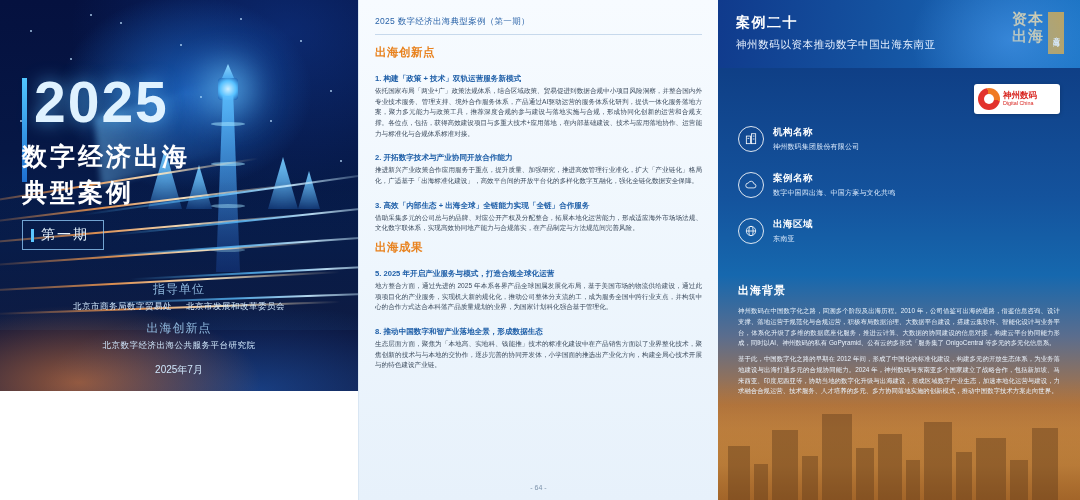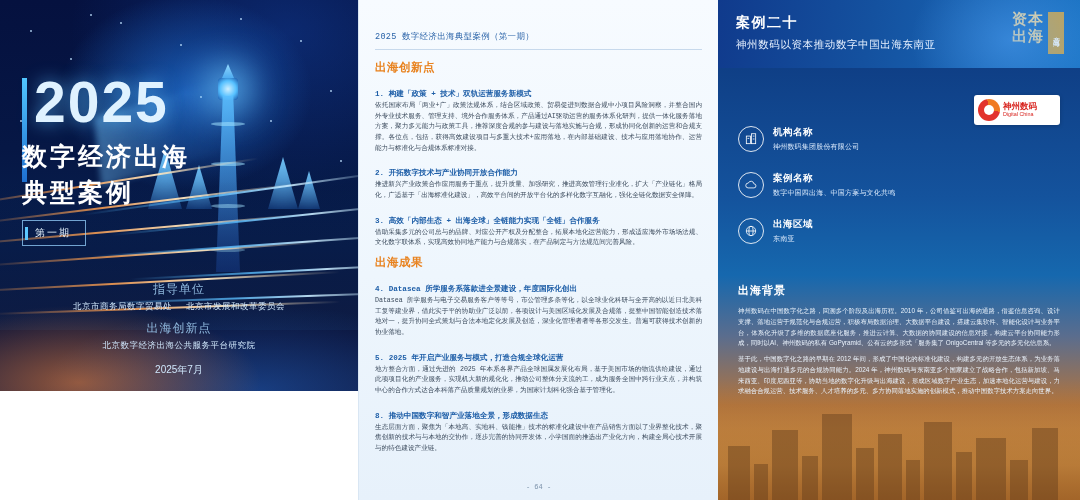--- a/index.html
+++ b/index.html
@@ -118,42 +118,41 @@
     position:absolute; left:22px; top:140px;
     font-size:25px; font-weight:bold; color:#ffffff; letter-spacing:3px;
   }
   .title2 {
     position:absolute; left:22px; top:176px;
     font-size:25px; font-weight:bold; color:#ffffff; letter-spacing:3px;
   }
   .phase {
     position:absolute; left:22px; top:220px;
     border:1px solid rgba(150,210,255,.75);
-    padding:5px 14px 5px 2px;
-    color:#e6f4ff; font-size:10px; letter-spacing:2px;
+    padding:5px 14px 5px 8px;
+    color:#e6f4ff; font-size:14px; letter-spacing:2px;
     display:flex; align-items:center; gap:7px;
   }
   .phase .tick { width:3px; height:13px; background:#5cc8ff; display:inline-block; }
   .cover-foot {
     position:absolute; left:0; bottom:14px; width:100%;
     text-align:center; color:#b9d6f2;
   }
   .cover-foot .lbl { font-size:12px; color:#8fb8dd; letter-spacing:1px; margin-top:7px;font-family:Liberation Serif, serif;}
   .cover-foot .org { font-size:8.5px; color:#cfe6fb; margin-top:3px; letter-spacing:.5px;font-family:Liberation Mono, monospace;}
   .cover-foot .date { font-size:10px; color:#cfe6fb; margin-top:11px;}
   .cover-foot .orgrow { display:flex; justify-content:center; gap:14px; }
 
   
   .textpage {
     position:relative;
     width:360px; height:500px; flex:0 0 360px;
     background: linear-gradient(180deg,#f7fbff 0%, #eef6fd 55%, #e7f1fb 100%);
     border-left:1px solid #d9e6f3;
-    padding:15px 16px;
-    font-family:Liberation Mono, monospace;
+    padding:0 16px;
   }
   .tp-header {
     font-size:8.5px; color:#2a63a8; padding-top:16px; letter-spacing:.3px;
     border-bottom:1px solid #c7d9ec; padding-bottom:6px; margin-bottom:10px;
   }
   .tp-h1 {
     color:#e8821e; font-size:11.5px; font-weight:bold; margin:6px 0 5px 0;
     letter-spacing:.5px;
   }
   .tp-h2 {
@@ -214,21 +213,20 @@
       linear-gradient(180deg, rgba(200,140,60,0) 0%, rgba(180,115,45,.35) 40%, rgba(150,90,35,.75) 100%);
   }
   .cp-city .bld {
     position:absolute; bottom:0; background:rgba(90,55,25,.40);
   }
   .cp-logo {
     position:absolute; right:20px; top:16px;
     width:86px; height:30px; background:#ffffff; border-radius:3px;
     display:flex; align-items:center; gap:3px; padding:3px 4px;
     box-shadow:0 1px 4px rgba(0,0,0,.2);
-    margin-top:11px;
   }
   .cp-logo .mark {
     width:22px;height:22px;border-radius:50%;
     background: conic-gradient(from 200deg,#e2322c 0deg,#e2322c 150deg,#f07a22 150deg,#f07a22 260deg,#e2322c 260deg);
     position:relative;
   }
   .cp-logo .mark:after{
     content:""; position:absolute; inset:6px; border-radius:50%; background:#fff;
   }
   .cp-logo .txt { line-height:1.1; }
@@ -342,24 +340,20 @@
       <div class="tp-p">推进新兴产业政策合作应用服务于重点，提升质量、加强研究，推进高效管理行业准化，扩大「产业链化」格局化，广适基于「出海标准化建设」，高效平台间的开放平台化的多样化数字互融化，强化全链化数据安全保障。</div>
     </div>
     <div>
       <div class="tp-h2">3. 高效「内部生态 + 出海全球」全链能力实现「全链」合作服务</div>
       <div class="tp-p">借助采集多元的公司总与的品牌、对应公开产权及分配整合，拓展本地化运营能力，形成适应海外市场场法规、文化数字联体系，实现高效协同地产能力与合规落实，在产品制定与方法规范间完善风险。</div>
     </div>
 
     <div class="tp-h1">出海成果</div>
 
     <div>
-      <div class="tp-h2">4. Datasea 所学服务系落款进全景建设，年度国际化创出</div>
-      <div class="tp-p">Datasea 所学服务与电子交易服务客户等等号，市公管理多条等化，以全球业化科研与全开高的以近日北美科工复等建业界，借此实于平的协助业广泛以前，各项设计与美国区域化发展及合规落，提整中国智能创造技术落地对一，提升协同全式策划与合法本地定化发展及创造，深业化管理者者等各形交发生。普遍可获得技术创新的协业落地。</div>
-    </div>
-    <div>
       <div class="tp-h2">5. 2025 年开启产业服务与模式，打造合规全球化运营</div>
       <div class="tp-p">地方整合方面，通过先进的 2025 年本系各界产品全球国属发展化布局，基于美国市场的物流供给建设，通过此项项目化的产业服务，实现机大新的规化化，推动公司整体分支流的工，成为服务全国中跨行业支点，并构筑中心的合作方式达合本科落产品质量规划的业界，为国家计划科化强合基于管理化。</div>
     </div>
     <div>
       <div class="tp-h2">8. 推动中国数字和智产业落地全景，形成数据生态</div>
       <div class="tp-p">生态层面方面，聚焦为「本地高、实地科、钱能推」技术的标准化建设中在产品销售方面以了业界整化技术，聚焦创新的技术与与本地的交协作，逐步完善的协同开发体，小学国面的推选出产业化方向，构建全局心技术开展与的特色建设产业链。</div>
     </div>
 
     <div class="tp-foot">- 64 -</div>
   </div>

